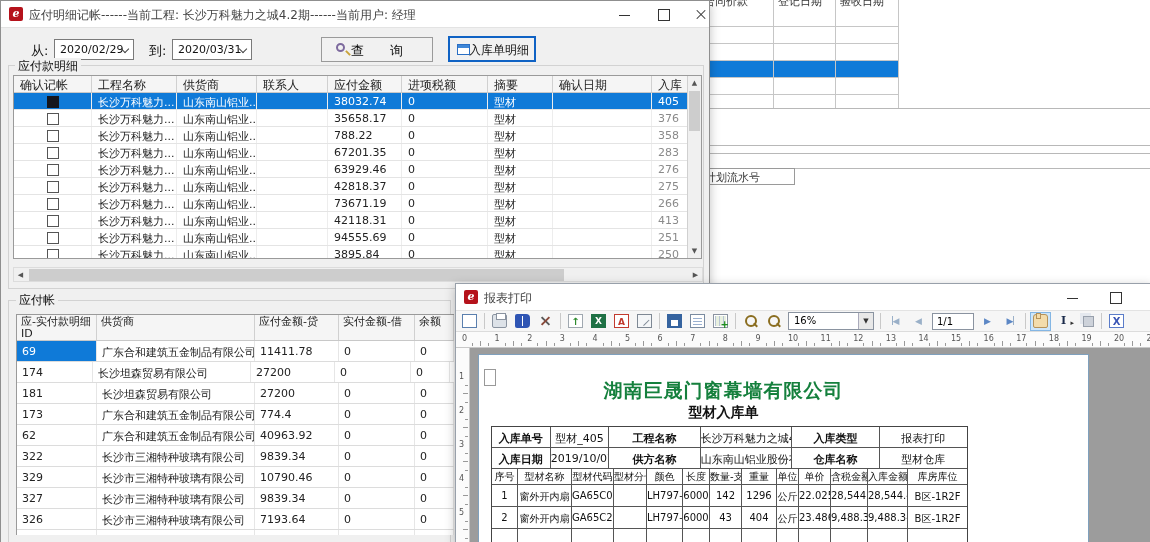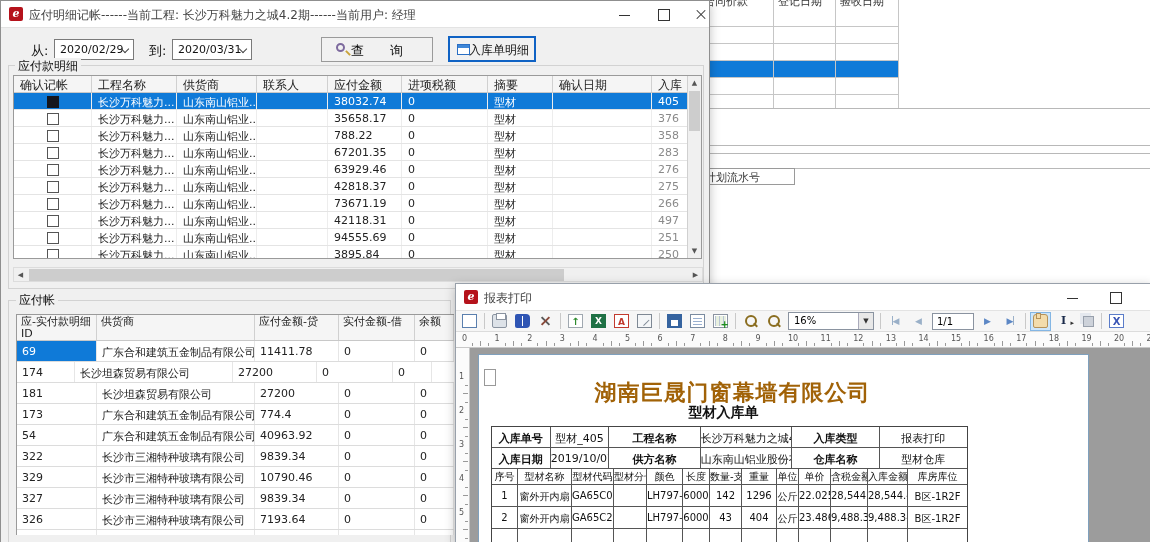--- a/index.html
+++ b/index.html
@@ -113,21 +113,21 @@
   #ruler-h { position:absolute; left:0; top:48px; right:0; height:16px; background:#fbfbfb; border-bottom:1px solid #c8c8c8; overflow:hidden; }
   .rh-num { position:absolute; top:2px; font-size:8px; color:#555; }
   .rh-tick { position:absolute; bottom:1px; width:1px; background:#999; }
   #ruler-v { position:absolute; left:0; top:64px; width:14px; bottom:0; background:#fbfbfb; border-right:1px solid #c8c8c8; overflow:hidden; }
   .rv-num { position:absolute; left:3px; font-size:8px; color:#555; }
   .rv-tick { position:absolute; right:1px; height:1px; background:#999; }
 
   #preview { position:absolute; left:14px; top:64px; right:0; bottom:0; background:#9c9c9c; overflow:hidden; }
   #page { position:absolute; left:8px; top:6px; width:611px; height:230px; background:#fff; border:1px solid #7fa0bd; }
   #fold { position:absolute; left:5px; top:14px; width:12px; height:17px; border:1px solid #999; background:#fff; }
-  #rpt-company { position:absolute; left:9px; top:23px; width:489px; text-align:center; font-size:22px; font-weight:bold; color:#a16207; letter-spacing:1px; }
+  #rpt-company { position:absolute; left:0; top:23px; width:489px; text-align:center; font-size:19px; font-weight:bold; color:#15803d; letter-spacing:1px; }
   #rpt-title { position:absolute; left:0; top:49px; width:489px; text-align:center; font-size:14px; font-weight:bold; color:#111; }
   #rpt-info { position:absolute; left:12px; top:71px; width:477px; border:1px solid #444; border-bottom:none; }
   .ri-row { display:flex; height:21px; border-bottom:1px solid #555; }
   .ri-c { font-size:11px; color:#111; border-right:1px solid #555; text-align:center; padding-top:4px; overflow:hidden; white-space:nowrap; }
   .ri-c.b { font-weight:bold; }
   .ri-c:last-child { border-right:none; }
   #rpt-table { position:absolute; left:12px; top:113px; width:477px; border:1px solid #444; border-top:none; }
   .rt-row { display:flex; border-bottom:1px solid #555; }
   .rt-row.head { height:17px; } .rt-row.data { height:22px; } .rt-row.empty { height:14px; border-bottom:none; }
   .rt-c { font-size:10px; color:#111; border-right:1px solid #555; text-align:center; padding-top:2px; overflow:hidden; white-space:nowrap; }
@@ -299,21 +299,21 @@
             <div class="dt-c" style="width: 78px; padding: 2px 0px 0px;">
               <div class="cbx"></div>
             </div>
             <div class="dt-c" style="width: 85px;">长沙万科魅力...</div>
             <div class="dt-c" style="width: 80px;">山东南山铝业...</div>
             <div class="dt-c" style="width: 71px;"></div>
             <div class="dt-c" style="width: 74px;">42118.31</div>
             <div class="dt-c" style="width: 86px;">0</div>
             <div class="dt-c" style="width: 65px;">型材</div>
             <div class="dt-c" style="width: 99px;"></div>
-            <div class="dt-c gray" style="width: 36px;">497</div>
+            <div class="dt-c gray" style="width: 36px;">413</div>
           </div>
           <div class="dt-row">
             <div class="dt-c" style="width: 78px; padding: 2px 0px 0px;">
               <div class="cbx"></div>
             </div>
             <div class="dt-c" style="width: 85px;">长沙万科魅力...</div>
             <div class="dt-c" style="width: 80px;">山东南山铝业...</div>
             <div class="dt-c" style="width: 71px;"></div>
             <div class="dt-c" style="width: 74px;">94555.69</div>
             <div class="dt-c" style="width: 86px;">0</div>
@@ -359,42 +359,42 @@
         </div>
       <div id="pt-body">
           <div class="pt-row">
             <div class="pt-c sel" style="width: 80px;">69</div>
             <div class="pt-c" style="width: 158px;">广东合和建筑五金制品有限公司</div>
             <div class="pt-c" style="width: 84px;">11411.78</div>
             <div class="pt-c" style="width: 76px;">0</div>
             <div class="pt-c" style="width: 39px;">0</div>
           </div>
           <div class="pt-row">
-            <div class="pt-c" style="width: 58px;">174</div>
+            <div class="pt-c" style="width: 76px;">174</div>
             <div class="pt-c" style="width: 158px;">长沙坦森贸易有限公司</div>
             <div class="pt-c" style="width: 84px;">27200</div>
             <div class="pt-c" style="width: 76px;">0</div>
             <div class="pt-c" style="width: 39px;">0</div>
           </div>
           <div class="pt-row">
             <div class="pt-c" style="width: 80px;">181</div>
             <div class="pt-c" style="width: 158px;">长沙坦森贸易有限公司</div>
             <div class="pt-c" style="width: 84px;">27200</div>
             <div class="pt-c" style="width: 76px;">0</div>
             <div class="pt-c" style="width: 39px;">0</div>
           </div>
           <div class="pt-row">
             <div class="pt-c" style="width: 80px;">173</div>
             <div class="pt-c" style="width: 158px;">广东合和建筑五金制品有限公司</div>
             <div class="pt-c" style="width: 84px;">774.4</div>
             <div class="pt-c" style="width: 76px;">0</div>
             <div class="pt-c" style="width: 39px;">0</div>
           </div>
           <div class="pt-row">
-            <div class="pt-c" style="width: 80px;">54</div>
+            <div class="pt-c" style="width: 80px;">62</div>
             <div class="pt-c" style="width: 158px;">广东合和建筑五金制品有限公司</div>
             <div class="pt-c" style="width: 84px;">40963.92</div>
             <div class="pt-c" style="width: 76px;">0</div>
             <div class="pt-c" style="width: 39px;">0</div>
           </div>
           <div class="pt-row">
             <div class="pt-c" style="width: 80px;">322</div>
             <div class="pt-c" style="width: 158px;">长沙市三湘特种玻璃有限公司</div>
             <div class="pt-c" style="width: 84px;">9839.34</div>
             <div class="pt-c" style="width: 76px;">0</div>

